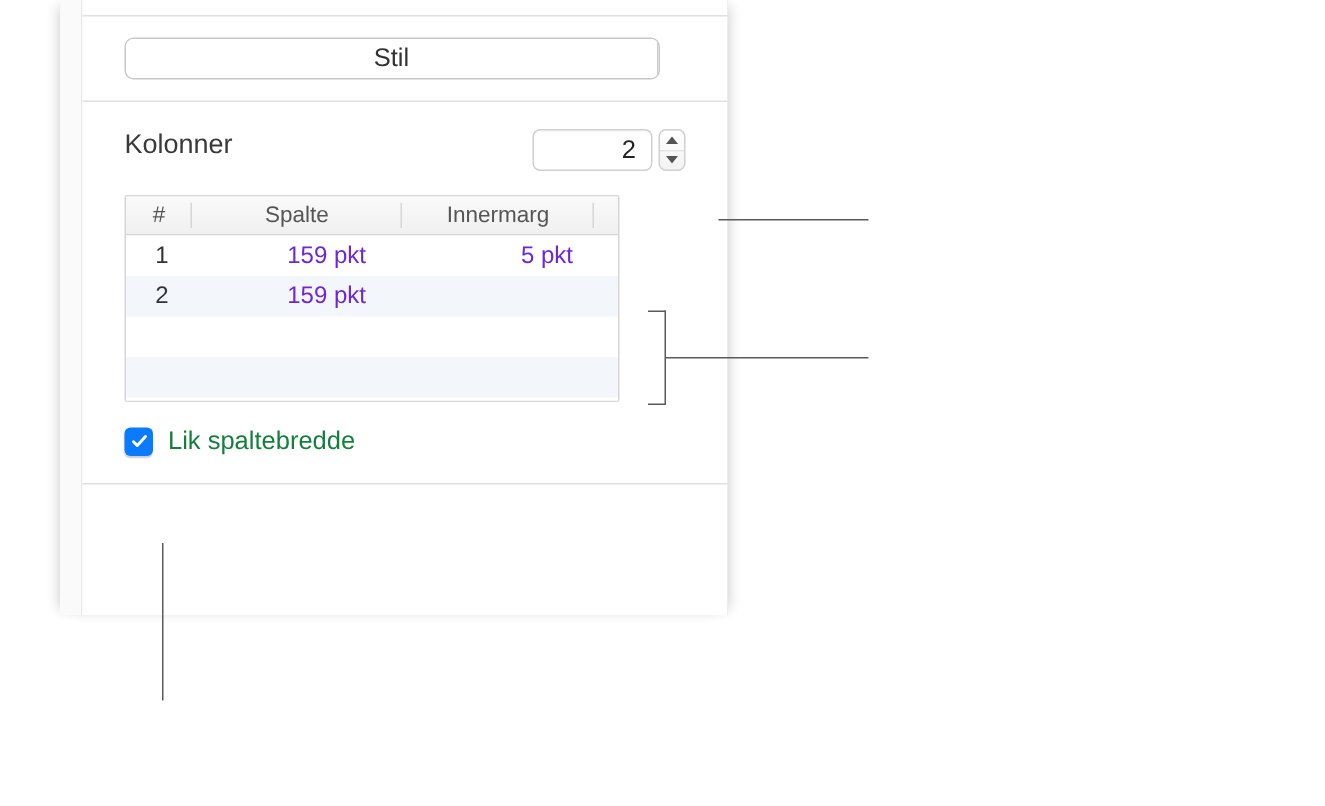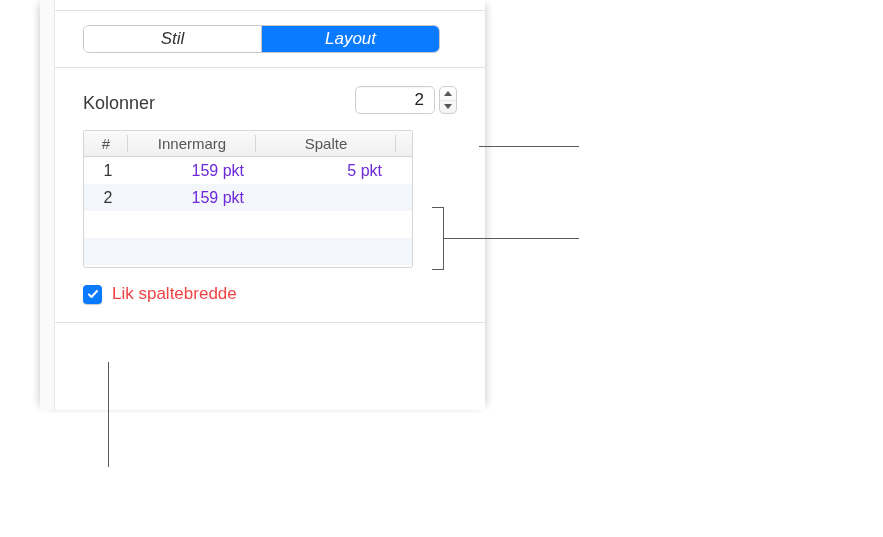--- a/index.html
+++ b/index.html
@@ -38,21 +38,20 @@
       height: 410px;
       background: #fff;
     }
     .hr {
       height: 1px;
       background: #e0e0e0;
       margin: 0;
     }
     .seg-wrap {
       padding: 14px 45px 14px 28px;
-      font-style: italic;
     }
     .segmented {
       display: flex;
       width: 100%;
       height: 28px;
       border: 1px solid #c8c8c8;
       border-radius: 6px;
       overflow: hidden;
     }
     .seg-btn {
@@ -71,21 +70,21 @@
     }
     .seg-btn:first-child {
       border-right: 1px solid #c8c8c8;
     }
     .seg-btn.active:first-child { border-right: 1px solid #0a7aff; }
     .section {
       padding: 18px 28px 18px 28px;
     }
     .row {
       display: flex;
-      align-items: flex-end;
+      align-items: flex-start;
       justify-content: space-between;
     }
     .label {
       font-size: 18px;
       color: #3a3a3a;
     }
     .stepper-wrap {
       display: flex;
       align-items: center;
       gap: 4px;
@@ -200,21 +199,21 @@
       justify-content: center;
       cursor: pointer;
       box-shadow: 0 1px 1px rgba(0,0,0,0.2);
     }
     .check-mark {
       width: 12px;
       height: 12px;
     }
     .check-label {
       font-size: 17px;
-      color: #ef4444;
+      color: #15803d;
     }
     
     .callout {
       position: absolute;
       border-top: 1px solid #5a5a5a;
     }
     .callout1 {
       left: 479px; top: 146px; width: 100px;
     }
     .bracket {
@@ -247,21 +246,20 @@
 
 <div class="outer-frame"></div>
 <div class="scrollbar"></div>
 
 <div class="panel">
   <div class="hr" style="margin-top:10px"></div>
 
   <div class="seg-wrap">
     <div class="segmented">
       <div class="seg-btn">Stil</div>
-      <div class="seg-btn active">Layout</div>
     </div>
   </div>
 
   <div class="hr"></div>
 
   <div class="section">
     <div class="row">
       <div class="label">Kolonner</div>
       <div class="stepper-wrap">
         <input class="num-input" value="2" style="">
@@ -272,22 +270,22 @@
           <div class="step-btn">
               <div class="tri-down"></div>
             </div>
         </div>
       </div>
     </div>
 
     <div class="table">
       <div class="table-header">
         <div class="th col-num">#</div>
+        <div class="th col-spalte">Spalte</div>
         <div class="th col-inner">Innermarg</div>
-        <div class="th col-spalte">Spalte</div>
         <div class="th col-last"></div>
       </div>
       <div class="table-body">
         <div class="tr">
           <div class="td col-num">1</div>
           <div class="td col-spalte">159 pkt</div>
           <div class="td col-inner">5 pkt</div>
         </div>
         <div class="tr alt">
           <div class="td col-num">2</div>

